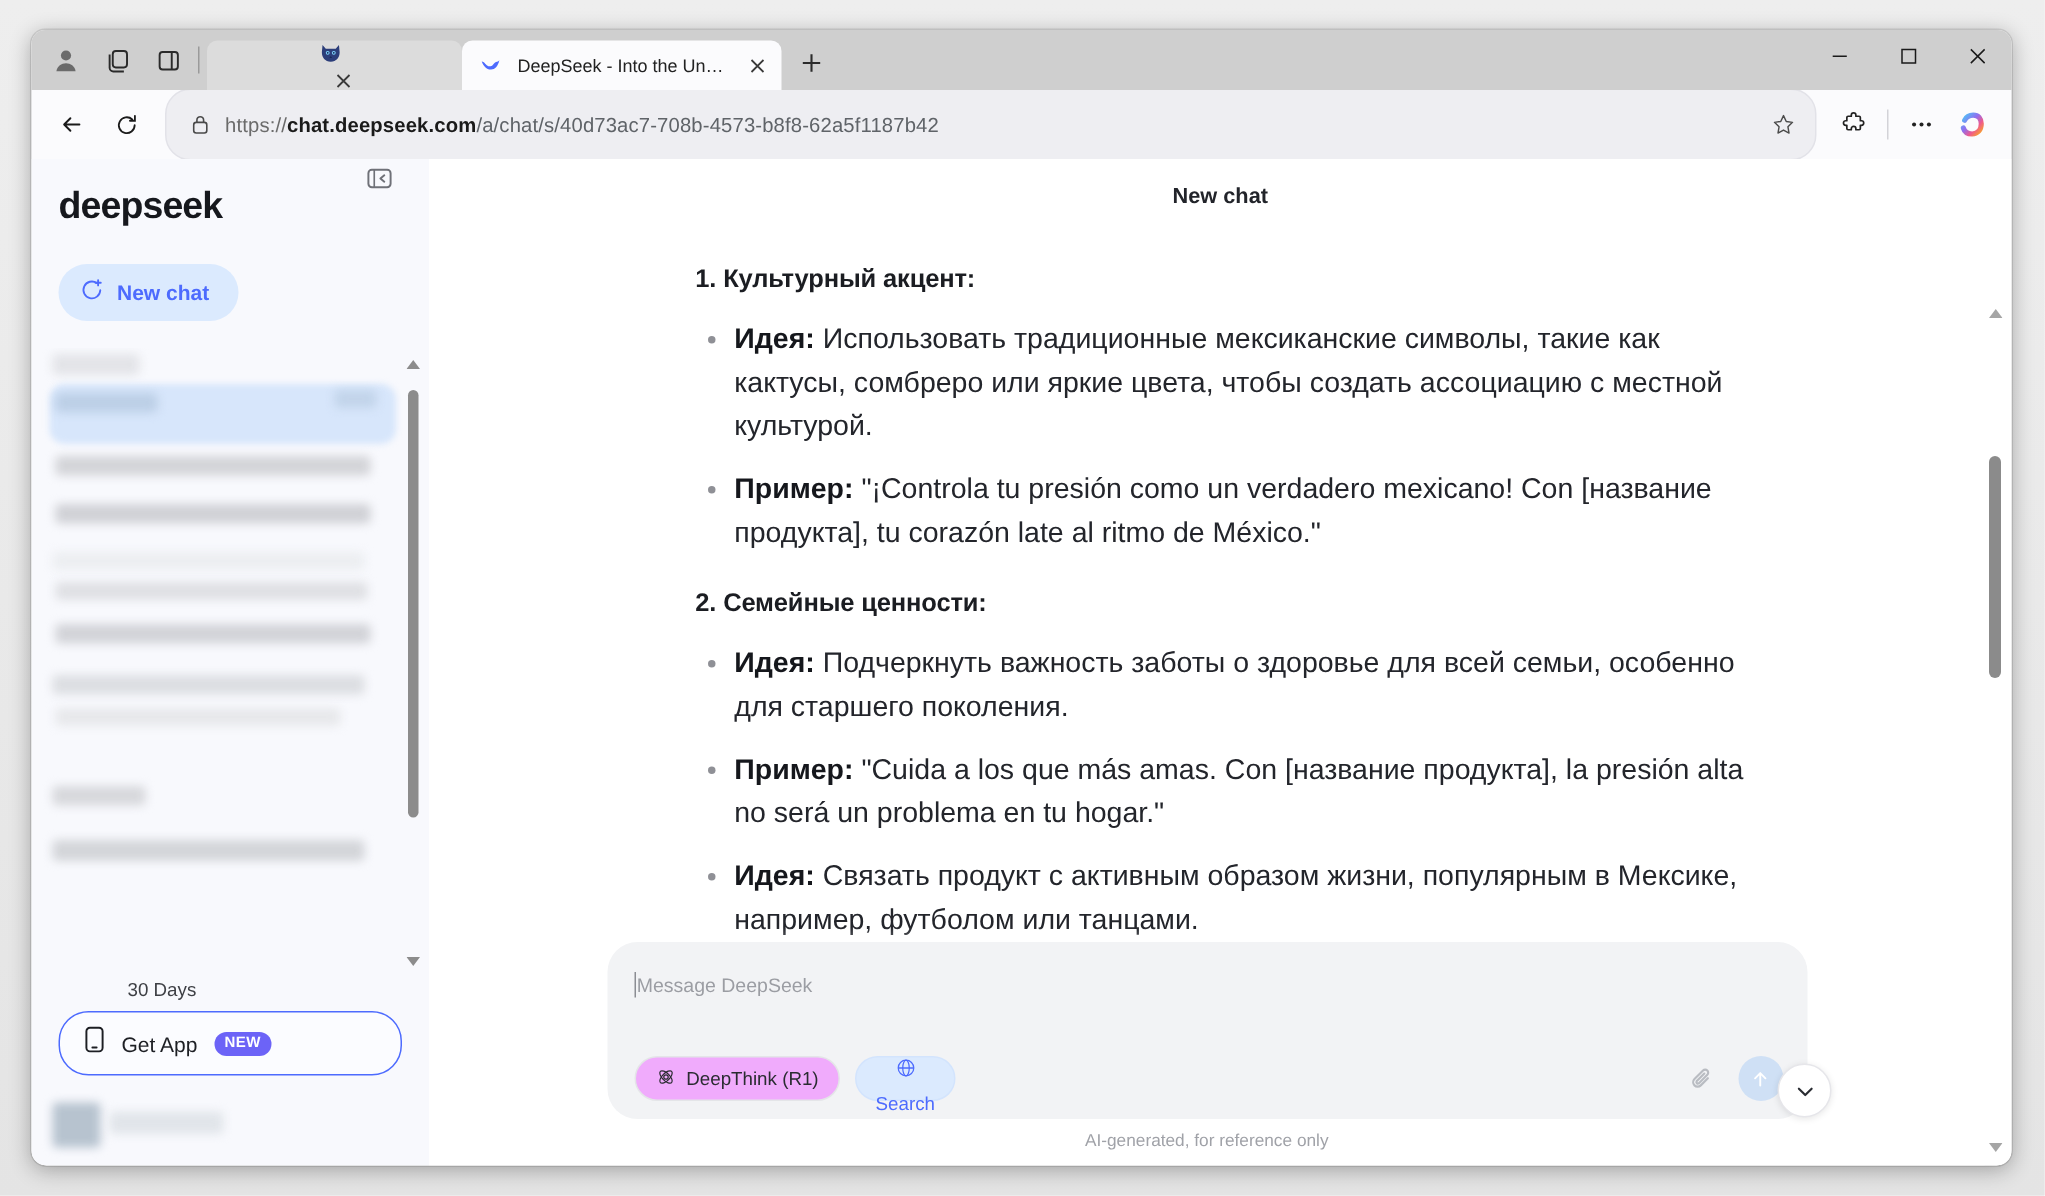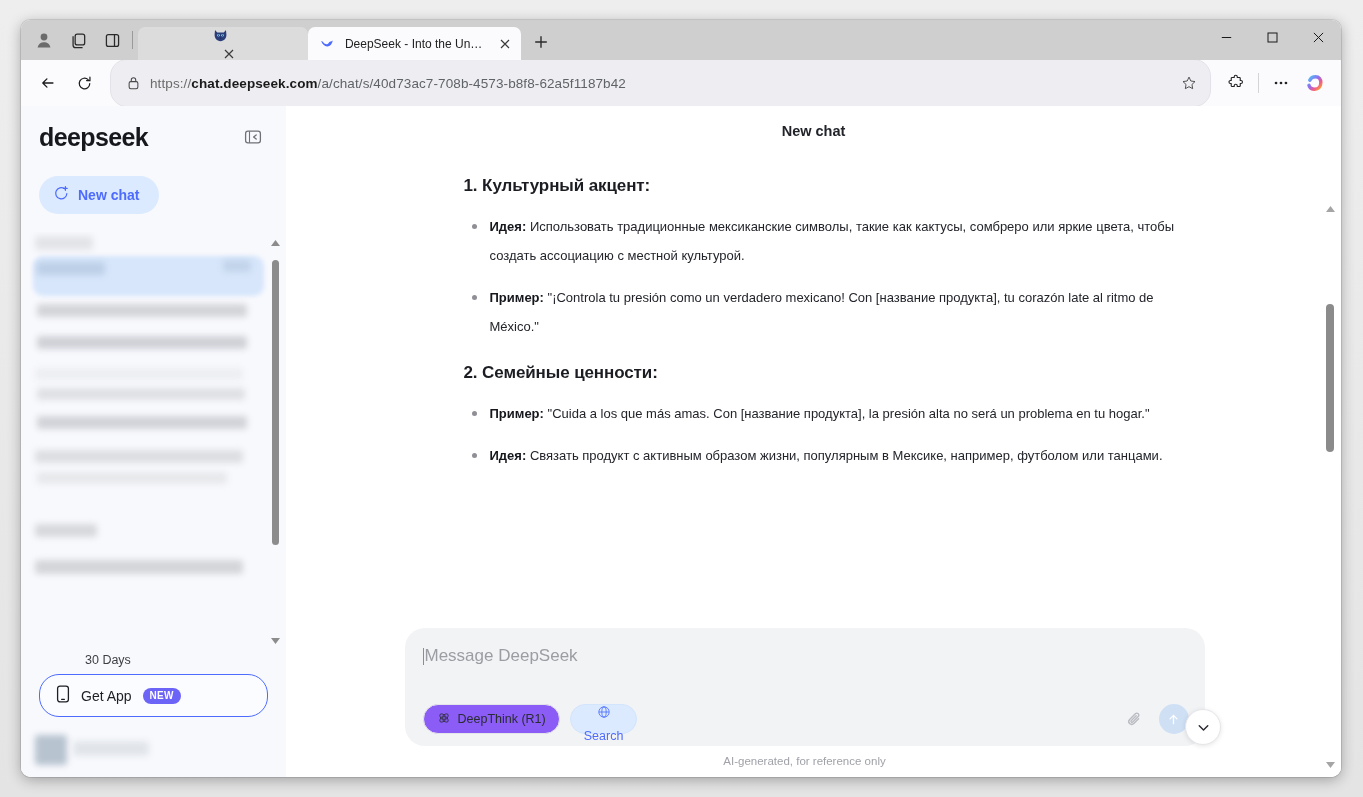--- a/index.html
+++ b/index.html
@@ -95,21 +95,21 @@
 
   
   .appbody { flex: 1; display: flex; background: #ffffff; min-height: 0; position: relative; }
 
   
   .sidebar {
     width: 265px; background: #f8f9fd; flex: none;
     display: flex; flex-direction: column; position: relative;
   }
   .side-head {
-    height: 62px; display: flex; align-items: center;
+    height: 62px; display: flex; 
     justify-content: space-between; padding: 0 20px 0 18px;
   }
   .brand { display: flex; align-items: center; gap: 7px; }
   .brand-text {
     font-size: 25px; font-weight: 700; color: #16181d; letter-spacing: -0.6px;
   }
   .collapse-btn { width: 26px; height: 26px; display:flex; align-items:center; justify-content:center; }
   .newchat {
     margin: 8px 0 0 18px; height: 38px; width: 120px;
     background: #dbeafe; border-radius: 19px; display: flex; align-items: center;
@@ -152,21 +152,21 @@
     padding: 8px 150px 0 150px; max-width: 1040px; margin: 0 auto;
   }
   h3.sec {
     font-size: 17px; font-weight: 700; color: #1b1d22;
     margin: 22px 0 16px 20px; letter-spacing: -.1px;
   }
   h3.sec:first-child { margin-top: 12px; }
   ul.pts { list-style: none; margin: 0 0 4px 0; padding: 0; }
   ul.pts li {
     position: relative; padding-left: 46px; margin-bottom: 13px;
-    font-size: 13px; line-height: 29px; color: #23252b;
+    font-size: 19px; line-height: 29px; color: #23252b;
   }
   ul.pts li::before {
     content: ""; position: absolute; left: 28px; top: 12px;
     width: 5px; height: 5px; border-radius: 50%; background: #8f9096;
   }
   ul.pts li b { font-weight: 700; color: #15171c; }
 
   .scroll-down-btn {
     position: absolute; right: 120px; bottom: 32px;
     width: 36px; height: 36px; border-radius: 50%;
@@ -186,29 +186,29 @@
     display: flex; flex-direction: column; align-items: center;
     background: linear-gradient(180deg, rgba(255,255,255,0) 0%, #ffffff 22%);
     padding-top: 10px; z-index: 4;
   }
   .composer {
     width: 800px; background: #f2f3f5; border-radius: 20px;
     padding: 16px 16px 12px 18px; position: relative;
   }
   .ph-row { display: flex; align-items: center; height: 24px; }
   .caret { width: 1px; height: 17px; background: #8b8d93; margin-right: 1px; }
-  .placeholder { font-size: 17px; color: #9b9da3; }
+  .placeholder { font-size: 13px; color: #9b9da3; }
   .tools-row {
     display: flex; align-items: center; gap: 10px; margin-top: 36px;
   }
   .pill {
     height: 30px; border-radius: 16px; display: flex; align-items: center;
     gap: 7px; padding: 0 13px; font-size: 12.5px;
   }
-  .pill.off { background: #8b5cf6; color: #2a2c31; border: 1px solid #e4e5e8; }
+  .pill.off { background: #f0abfc; color: #2a2c31; border: 1px solid #e4e5e8; }
   .pill.on { background: #dbeafe; color: #4d6bfe; border: 1px solid #d3e4fd; flex-direction: column; }
   .right-tools {
     position: absolute; right: 16px; bottom: 12px;
     display: flex; align-items: center; gap: 10px;
   }
   .attach { width: 28px; height: 28px; display: flex; align-items: center; justify-content: center; }
   .send {
     width: 30px; height: 30px; border-radius: 50%; background: #cfe0f5;
     display: flex; align-items: center; justify-content: center;
   }
@@ -443,20 +443,21 @@
         <div class="content">
 
           <h3 class="sec">1. Культурный акцент:</h3>
           <ul class="pts">
             <li><b>Идея:</b> <span>Использовать традиционные мексиканские символы, такие как кактусы, сомбреро или яркие цвета, чтобы создать ассоциацию с местной культурой.</span></li>
             <li><b>Пример:</b> <span>"¡Controla tu presión como un verdadero mexicano! Con [название продукта], tu corazón late al ritmo de México."</span></li>
           </ul>
 
           <h3 class="sec">2. Семейные ценности:</h3>
           <ul class="pts">
+            <li><b>Идея:</b> <span>Подчеркнуть важность заботы о здоровье для всей семьи, особенно для старшего поколения.</span></li>
             <li><b>Пример:</b> <span>"Cuida a los que más amas. Con [название продукта], la presión alta no será un problema en tu hogar."</span></li>
           </ul>
 
           <ul class="pts">
             <li><b>Идея:</b> <span>Связать продукт с активным образом жизни, популярным в Мексике, например, футболом или танцами.</span></li>
           </ul>
         </div>
 
         <div class="scroll-down-btn">
           <svg width="17" height="17" viewBox="0 0 20 20" fill="none" stroke="#2b2d33" stroke-width="1.7" stroke-linecap="round" stroke-linejoin="round">

